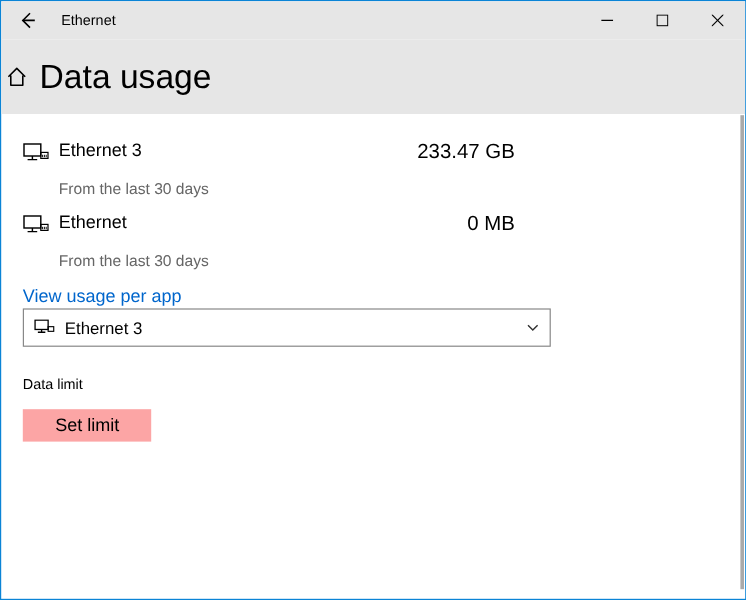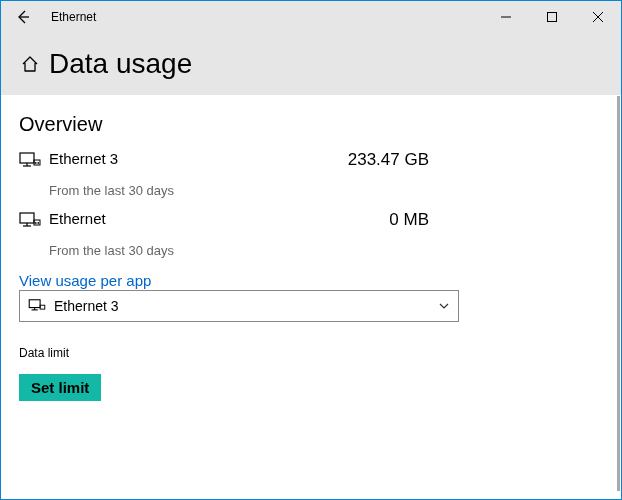--- a/index.html
+++ b/index.html
@@ -45,21 +45,21 @@
       display: flex;
       align-items: center;
       justify-content: center;
       cursor: pointer;
     }
     .header-row {
       background: #e6e6e6;
       height: 62px;
       display: flex;
       align-items: center;
-      padding-left: 20px;
+      padding-left: 4px;
     }
     .home-icon {
       margin-right: 10px;
       display: flex;
       align-items: center;
     }
     .page-title {
       font-size: 28px;
       font-weight: 350;
       color: #000;
@@ -146,27 +146,26 @@
     }
     .dl-desc {
       font-size: 15px;
       color: #555;
       margin-top: 6px;
       max-width: 480px;
       line-height: 1.35;
     }
     .btn {
       margin-top: 14px;
-      background: #14b8a6;
+      background: #fca5a5;
       border: none;
       font-size: 15px;
-      padding: 5px 12px;
-      cursor: pointer;
-      color: #000;
-      font-weight: bold;
+      padding: 5px 27px;
+      cursor: pointer;
+      color: #000;
     }
     .scrollbar {
       position: absolute;
       right: 1px;
       top: 95px;
       width: 3px;
       height: 395px;
       background: #aaa;
     }
   </style>
@@ -205,21 +204,20 @@
   <span class="home-icon">
     <svg width="18" height="18" viewBox="0 0 18 18">
         <path d="M2 9 L9 2 L16 9 M4 8 V16 H14 V8" stroke="#000" stroke-width="1.3" fill="none" stroke-linejoin="round"></path>
       </svg>
   </span>
   <h1 class="page-title">Data usage</h1>
 </div>
 
 <div class="content">
 
-  <div class="section-heading">Overview</div>
 
   
   <div class="net-row">
     <div class="net-icon">
       <svg width="22" height="18" viewBox="0 0 22 18">
           <rect x="1" y="1" width="14" height="10" stroke="#000" stroke-width="1.2" fill="none"></rect>
           <line x1="8" y1="11" x2="8" y2="14" stroke="#000" stroke-width="1.2"></line>
           <line x1="4" y1="14" x2="12" y2="14" stroke="#000" stroke-width="1.2"></line>
           <rect x="15" y="8" width="6" height="5" stroke="#000" stroke-width="1" fill="none"></rect>
           <line x1="16.5" y1="10" x2="16.5" y2="12" stroke="#000" stroke-width="0.8"></line>

